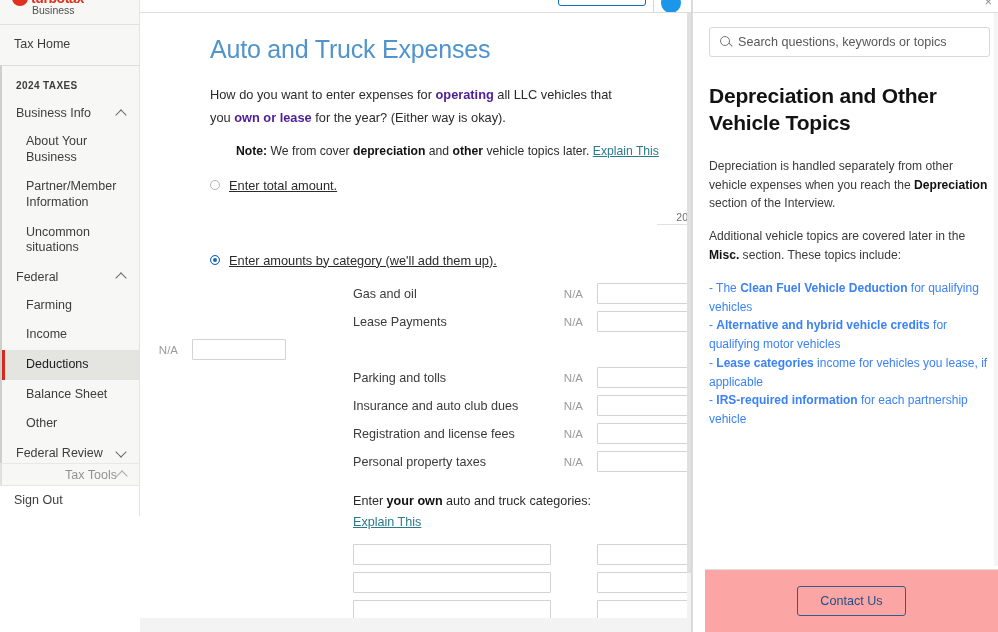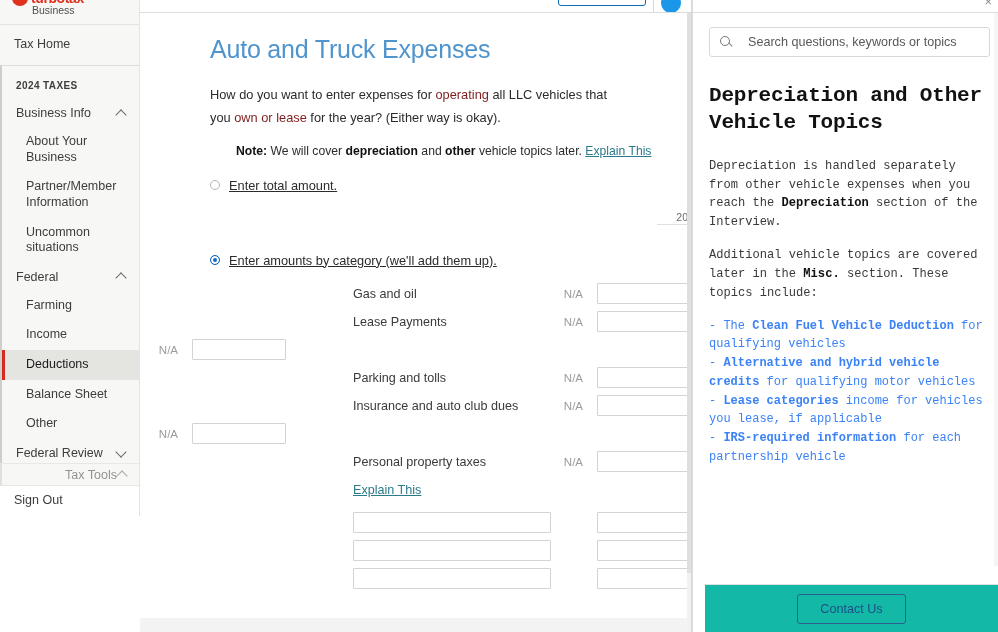--- a/index.html
+++ b/index.html
@@ -218,21 +218,21 @@
     margin: 22px 0 12px 70px;
     letter-spacing: -0.2px;
   }
   .intro {
     margin: 20px 70px 0 70px;
     font-size: 12.8px;
     color: #2b2b2b;
     line-height: 1.78;
     max-width: 420px;
   }
-  .intro b { font-weight: normal; color: #7f1d1d; }
+  .intro b { font-weight: bold; color: #4c1d95; }
   .note {
     margin: 14px 0 0 96px;
     font-size: 12.2px;
     color: #2b2b2b;
   }
   .note b { color: #111; }
   a.explain {
     color: #2b7a8c;
     text-decoration: underline;
     cursor: pointer;
@@ -389,21 +389,21 @@
   }
   .help-search-wrap { padding: 14px 8px 0 16px; }
   .help-search {
     display: flex;
     align-items: center;
     height: 30px;
     border: 1px solid #d8d8d8;
     border-radius: 3px;
     background: #fff;
     padding: 0 10px;
-    gap: 16px;
+    gap: 6px;
     cursor: text;
   }
   .mag {
     width: 12px; height: 12px;
     position: relative;
     flex: 0 0 12px;
   }
   .mag::before {
     content: "";
     position: absolute;
@@ -421,21 +421,20 @@
     transform: rotate(45deg);
   }
   .help-search-text {
     font-size: 12.6px;
     color: #585858;
   }
   .help-body {
     flex: 1 1 auto;
     padding: 26px 10px 10px 16px;
     overflow: hidden;
-    font-family: Liberation Mono, monospace;
   }
   .help-title {
     font-size: 21px;
     font-weight: bold;
     color: #121212;
     line-height: 1.28;
     margin: 0 0 20px 0;
     letter-spacing: -0.2px;
   }
   .help-p {
@@ -445,23 +444,23 @@
     margin: 0 0 14px 0;
   }
   .help-p b { color: #111; font-weight: bold; }
   .help-list { margin: 0; padding: 0; list-style: none; }
   .help-list li {
     font-size: 12px;
     color: #3b82f6;
     line-height: 1.56;
   }
   .help-footer {
-    height: 48px;
+    height: 63px;
     border-top: 1px solid #e0e0e0;
-    background: #14b8a6;
+    background: #fca5a5;
     display: flex;
     align-items: center;
     justify-content: center;
     margin-left: 12px;
   }
   .contact-btn {
     border: 1.5px solid #2e5e8e;
     color: #1d4f87;
     background: transparent;
     border-radius: 3px;
@@ -543,21 +542,21 @@
       <div class="topbar-search"></div>
       <div class="topbar-divider"></div>
       <div class="topbar-circle"></div>
     </div>
 
     <div class="content">
       <h1 class="page-title">Auto and Truck Expenses</h1>
 
       <p class="intro"><span>How do you want to enter expenses for </span><b>operating</b><span> all LLC vehicles that you </span><b>own or lease</b><span> for the year? (Either way is okay).</span></p>
 
-      <p class="note"><b>Note:</b><span> We will cover </span><b>depreciation</b><span> and </span><b>other</b><span> vehicle topics later. </span><a class="explain">Explain This</a></p>
+      <p class="note"><b>Note:</b><span> We from cover </span><b>depreciation</b><span> and </span><b>other</b><span> vehicle topics later. </span><a class="explain">Explain This</a></p>
 
       <div class="radio-row">
         <span class="radio"></span>
         <span>Enter total amount.</span>
       </div>
 
       <div class="year-head">
         <div class="year-col year-2023">2023</div>
 
       </div>
@@ -586,30 +585,32 @@
           <div class="cat-label">Parking and tolls</div>
           <div class="na">N/A</div>
           <input class="amt-input" type="text" value="" style="">
         </div>
         <div class="cat-row">
           <div class="cat-label">Insurance and auto club dues</div>
           <div class="na">N/A</div>
           <input class="amt-input" type="text" value="" style="">
         </div>
         <div class="cat-row">
+          <div class="cat-label">Registration and license fees</div>
           <div class="na">N/A</div>
           <input class="amt-input" type="text" value="" style="">
         </div>
         <div class="cat-row">
           <div class="cat-label">Personal property taxes</div>
           <div class="na">N/A</div>
           <input class="amt-input" type="text" value="" style="">
         </div>
       </div>
 
+      <p class="own-head"><span>Enter </span><b>your own</b><span> auto and truck categories:</span></p>
       <div class="own-explain"><a class="explain">Explain This</a></div>
 
       <div class="own-rows">
         <div class="own-row">
           <input class="own-name" type="text" value="" style="">
           <input class="own-amt" type="text" value="" style="">
         </div>
         <div class="own-row">
           <input class="own-name" type="text" value="" style="">
           <input class="own-amt" type="text" value="" style="">

